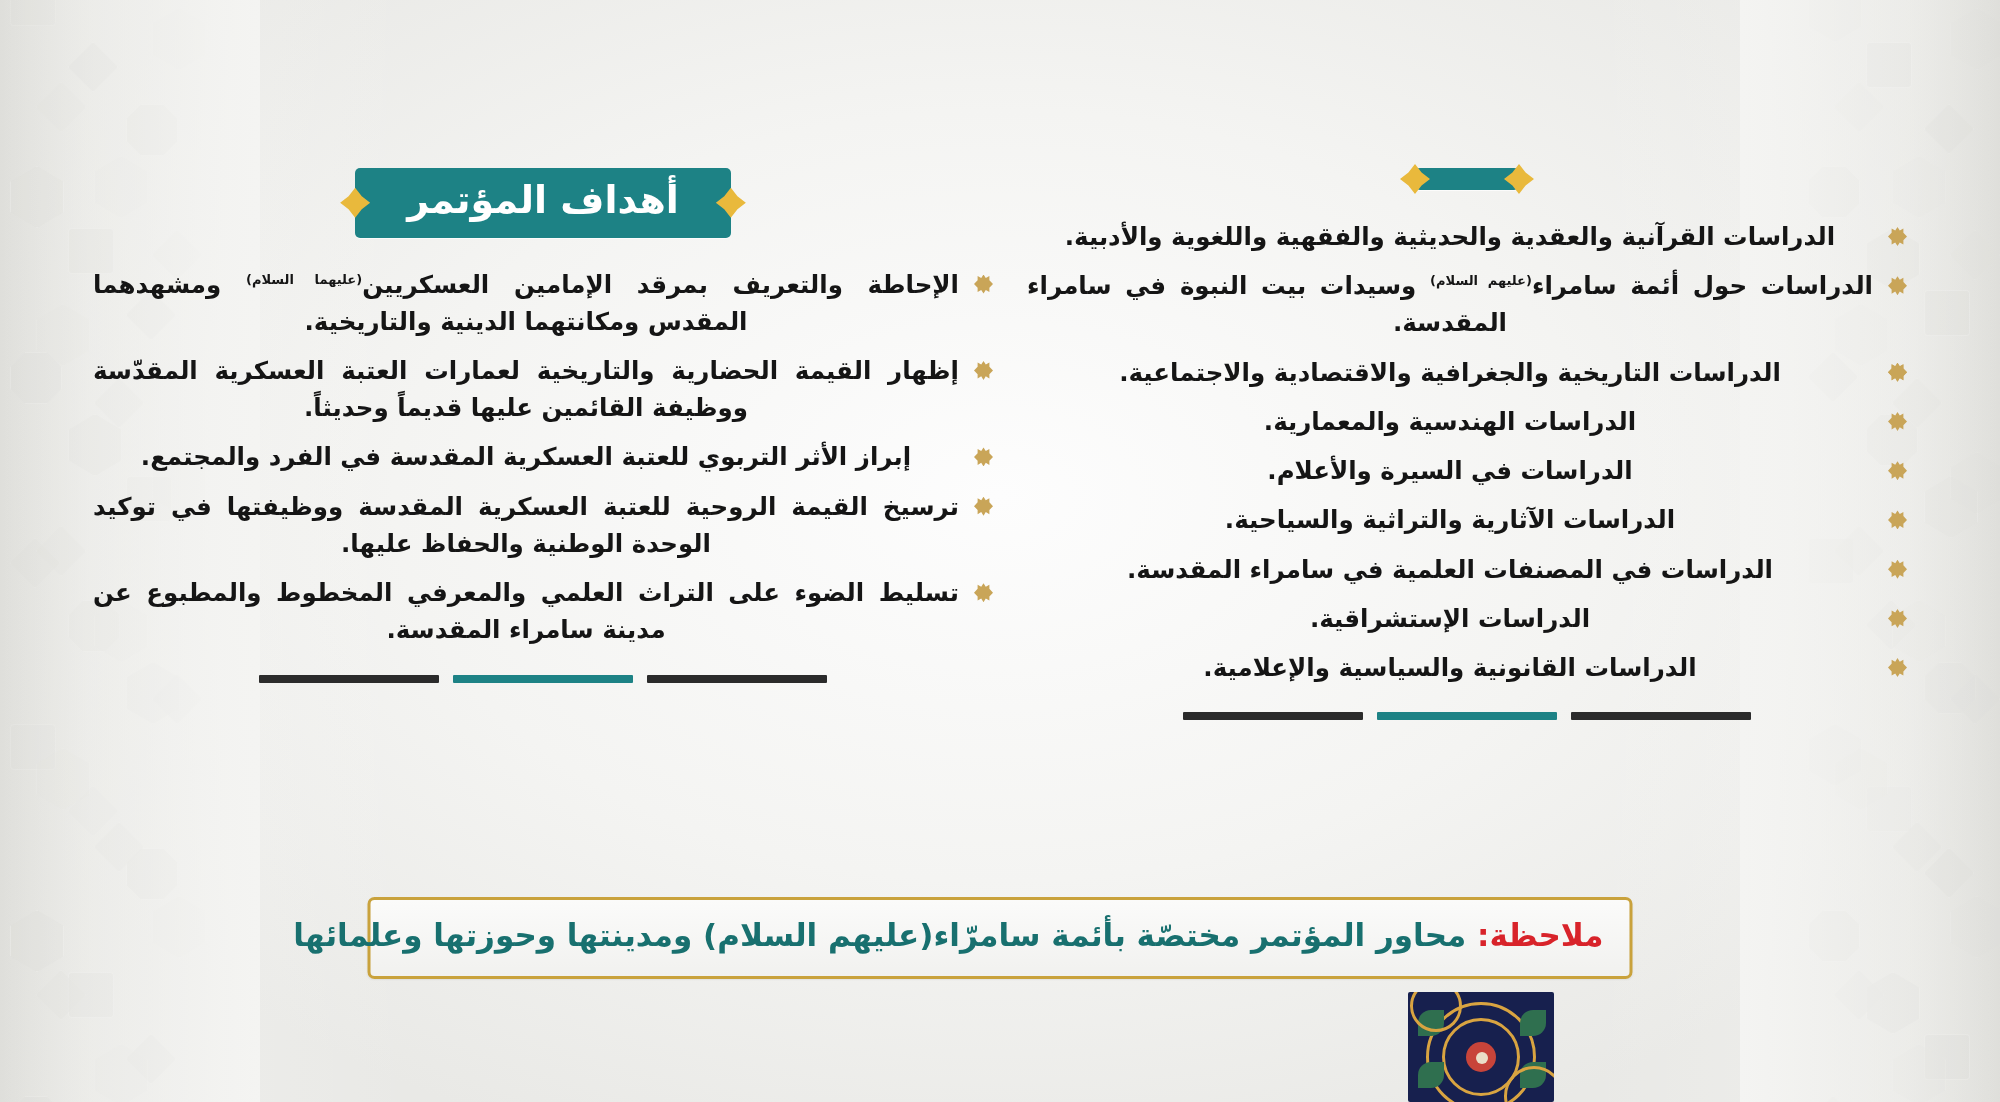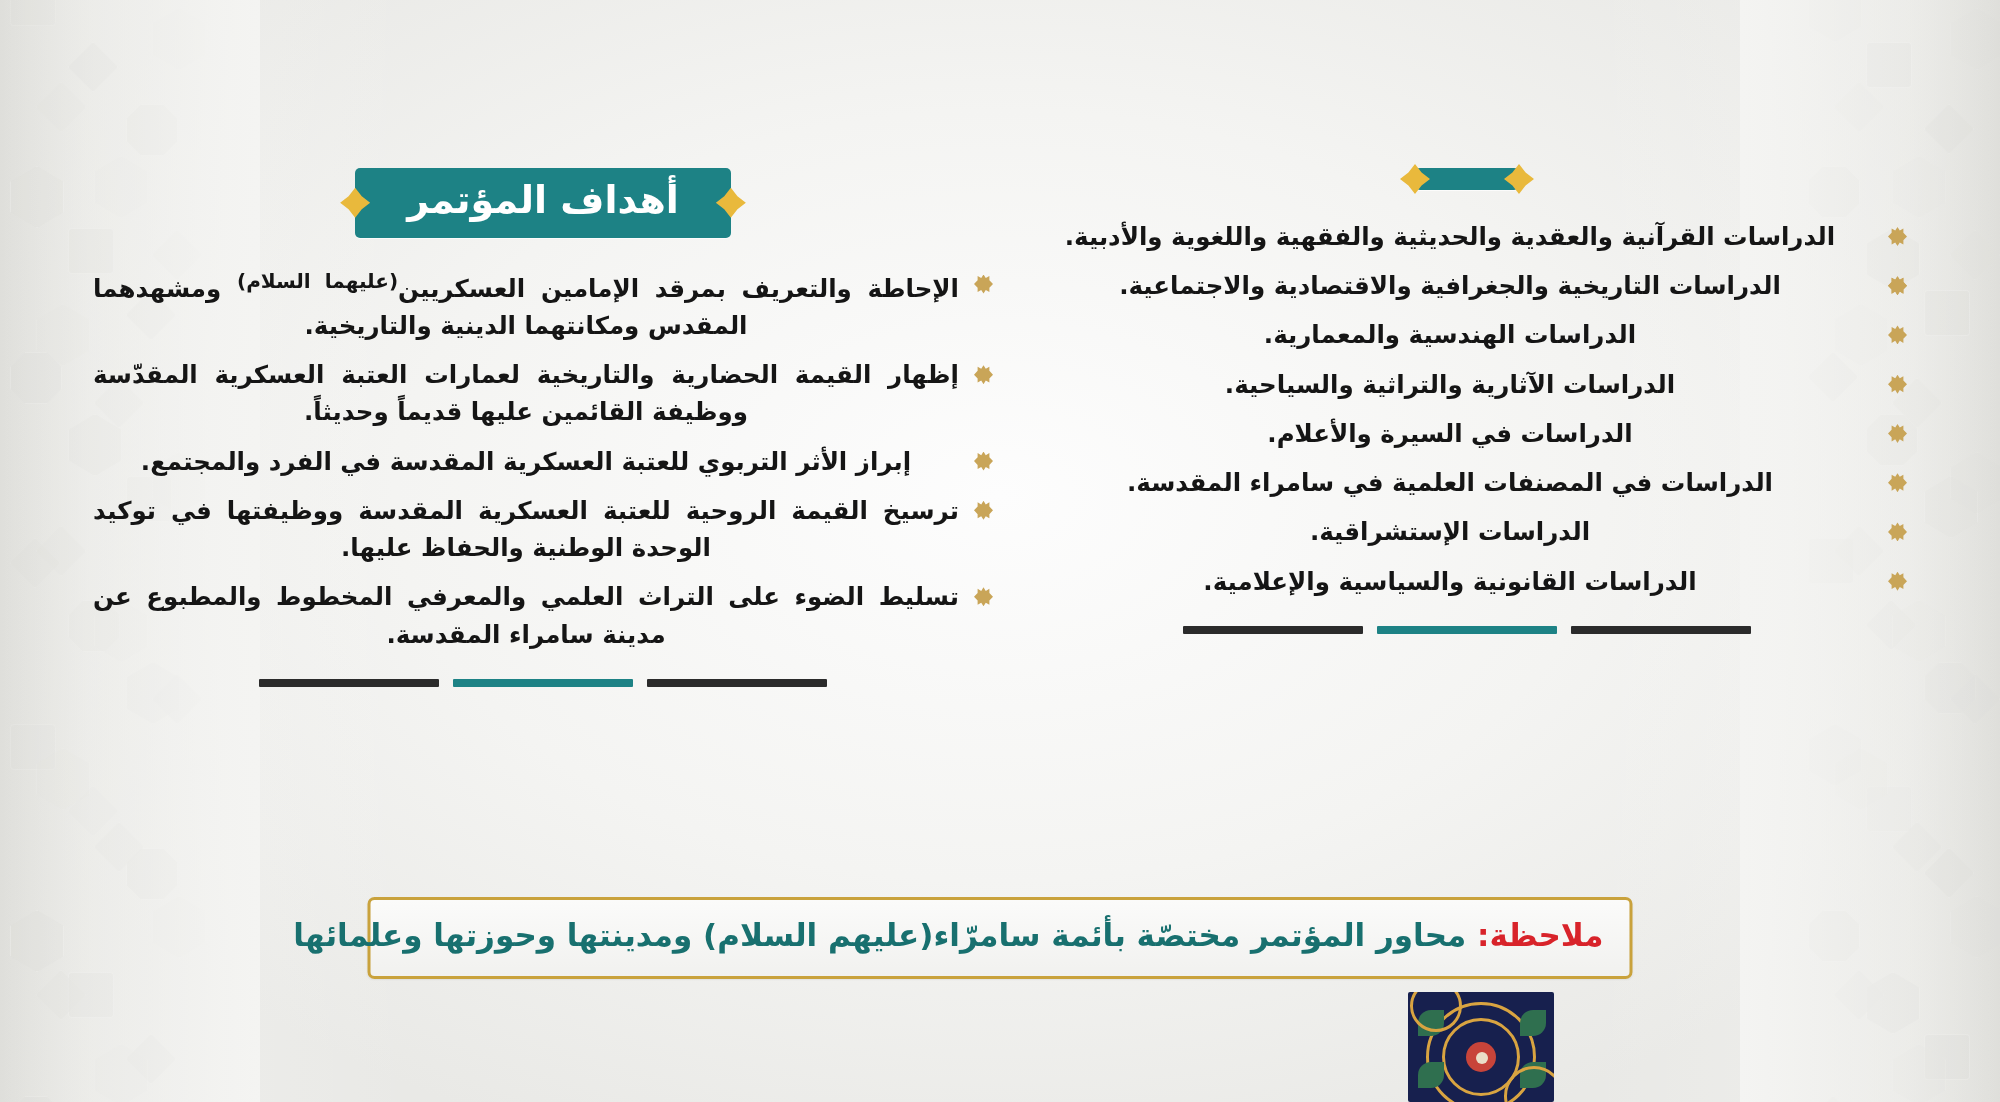--- a/index.html
+++ b/index.html
@@ -114,21 +114,21 @@
     text-align:justify;
     text-align-last:center;
   }
   .flower{
     position:absolute;right:0;top:9px;
     width:19px;height:19px;
     background:#c9a558;
     clip-path:polygon(50% 0%,62% 19%,81% 8%,81% 30%,100% 50%,81% 70%,81% 92%,62% 81%,50% 100%,38% 81%,19% 92%,19% 70%,0% 50%,19% 30%,19% 8%,38% 19%);
   }
   .honor{
-    font-size:20px;font-weight:700;vertical-align:super;
+    font-size:13px;font-weight:700;vertical-align:super;
     letter-spacing:0;
   }
 
   
   .rules{
     display:flex;flex-direction:row;justify-content:center;
     gap:14px;margin-top:26px;
   }
   .rule{height:8px;border-radius:1px;}
   .rule.dark{width:180px;background:#2b2b2b;}
@@ -277,25 +277,26 @@
 
     <section class="col themes">
       <div class="banner-wrap">
         <div class="banner">
           <span class="diamond d-right"></span>
           <span class="diamond d-left"></span>
         </div>
       </div>
       <ul class="bullets" id="thm-list">
           <li><span class="flower"></span><span>الدراسات القرآنية والعقدية والحديثية والفقهية واللغوية والأدبية.</span></li>
+          <li><span class="flower"></span><span>الدراسات حول أئمة سامراء<span class="honor">(عليهم السلام)</span> وسيدات بيت النبوة في سامراء المقدسة.</span></li>
           <li><span class="flower"></span></li>
           <li><span class="flower"></span><span>الدراسات التاريخية والجغرافية والاقتصادية والاجتماعية.</span></li>
           <li><span class="flower"></span><span>الدراسات الهندسية والمعمارية.</span></li>
+          <li><span class="flower"></span><span>الدراسات في السيرة والأعلام.</span></li>
           <li><span class="flower"></span><span>الدراسات الآثارية والتراثية والسياحية.</span></li>
-          <li><span class="flower"></span><span>الدراسات في السيرة والأعلام.</span></li>
           <li><span class="flower"></span><span>الدراسات في المصنفات العلمية في سامراء المقدسة.</span></li>
           <li><span class="flower"></span><span>الدراسات الإستشراقية.</span></li>
           <li><span class="flower"></span><span>الدراسات القانونية والسياسية والإعلامية.</span></li>
         </ul>
       <div class="rules">
         <span class="rule dark"></span>
         <span class="rule teal"></span>
         <span class="rule dark"></span>
       </div>
     </section>

